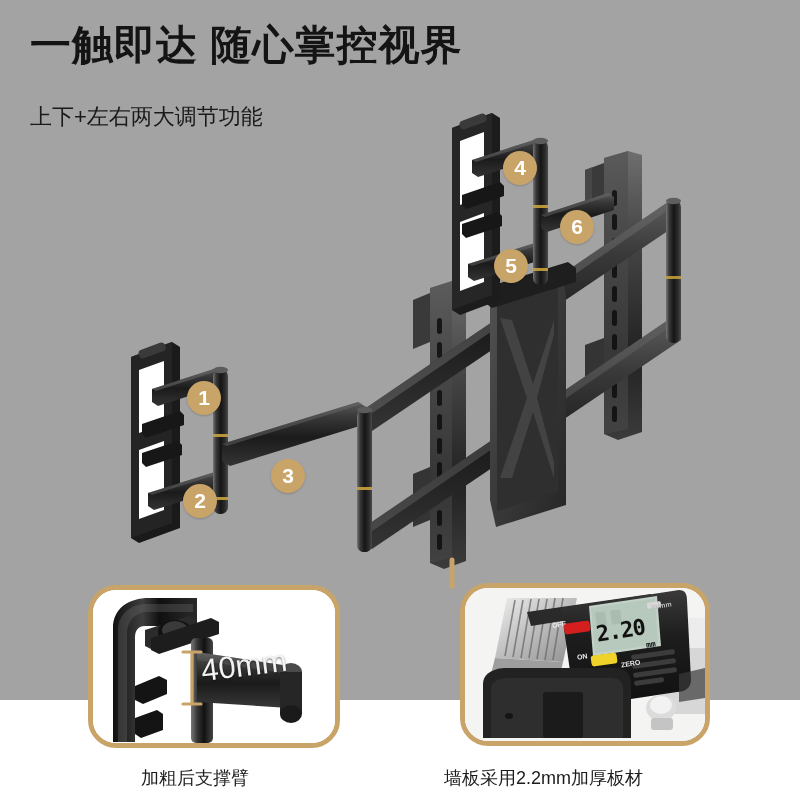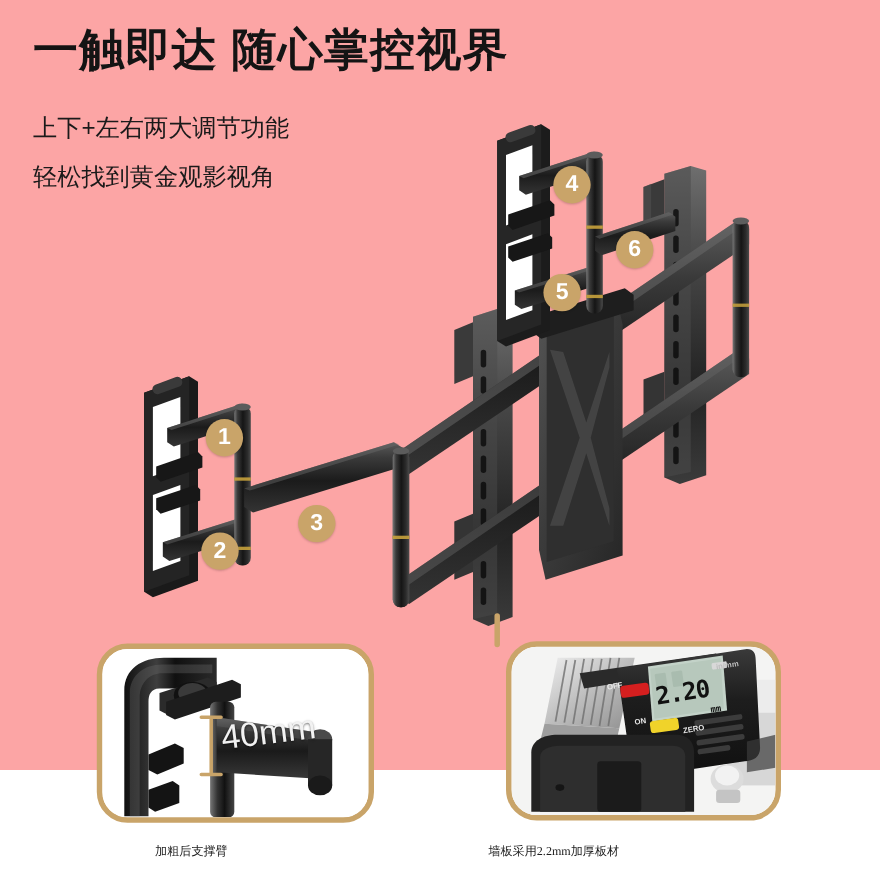--- a/index.html
+++ b/index.html
@@ -1,19 +1,19 @@
 <!DOCTYPE html>
 <html><head>
 <meta charset="utf-8">
 <style>
   * { margin:0; padding:0; box-sizing:border-box; }
   html,body { width:800px; height:800px; background:#ffffff; }
   body { font-family:"Liberation Sans","DejaVu Sans",sans-serif; position:relative; overflow:hidden; }
 
-  #stage { position:absolute; inset:0; width:800px; height:700px; background:#fca5a5; }
+  #stage { position:absolute; inset:0; width:800px; height:700px; background:#a3a3a3; }
 
   
   .title {
     position:absolute; left:30px; top:18px;
     font-size:41px; font-weight:bold; color:#141414;
     letter-spacing:1px; white-space:nowrap;
     font-family:"Liberation Sans","DejaVu Sans",sans-serif;
   }
   .sub1, .sub2 {
     position:absolute; left:30px;
@@ -47,22 +47,22 @@
   .inset-canvas { position:absolute; inset:0; }
 
   .dim-label {
     position:absolute; color:#f2f2f2; font-size:31px; font-weight:400;
     letter-spacing:0px; text-shadow:0 1px 2px rgba(0,0,0,.55);
     font-family:"Liberation Sans","DejaVu Sans",sans-serif;
     transform:rotate(-7deg); white-space:nowrap;
   }
 
   .caption {
-    position:absolute; font-size:11px; color:#1c1c1c; white-space:nowrap;
-    font-family:Liberation Serif, serif;
+    position:absolute; font-size:18px; color:#1c1c1c; white-space:nowrap;
+    font-family:Liberation Sans, sans-serif;
   }
   .cap-left  { left:141px; top:766px; }
   .cap-right { left:444px; top:766px; }
 
   
   .lcd-value { position:absolute; font-family:"DejaVu Sans Mono","Liberation Mono",monospace;
                font-size:22px; font-weight:bold; color:#111; letter-spacing:-1px;
                transform:rotate(-9deg); white-space:nowrap; }
   .lcd-unit  { position:absolute; font-family:"DejaVu Sans Mono","Liberation Mono",monospace;
                font-size:8px; font-weight:bold; color:#111;
@@ -70,21 +70,20 @@
   .btn-lbl   { position:absolute; font-size:7px; font-weight:bold; color:#e9e9e9;
                font-family:"Liberation Sans",sans-serif; transform:rotate(-9deg); white-space:nowrap; }
 </style>
 </head>
 <body>
 
 <div id="stage">
 
   <div class="title">一触即达 随心掌控视界</div>
   <div class="sub1">上下+左右两大调节功能</div>
-  <div class="sub2">轻松找到黄金观影视角</div>
 
   <svg id="product" viewBox="0 0 800 800">
     <defs>
       <linearGradient id="gBarH" x1="0" y1="0" x2="0" y2="1">
         <stop offset="0%" stop-color="#5b5b5b"></stop>
         <stop offset="22%" stop-color="#3a3a3a"></stop>
         <stop offset="55%" stop-color="#1b1b1b"></stop>
         <stop offset="100%" stop-color="#343434"></stop>
       </linearGradient>
       <linearGradient id="gBarV" x1="0" y1="0" x2="1" y2="0">

